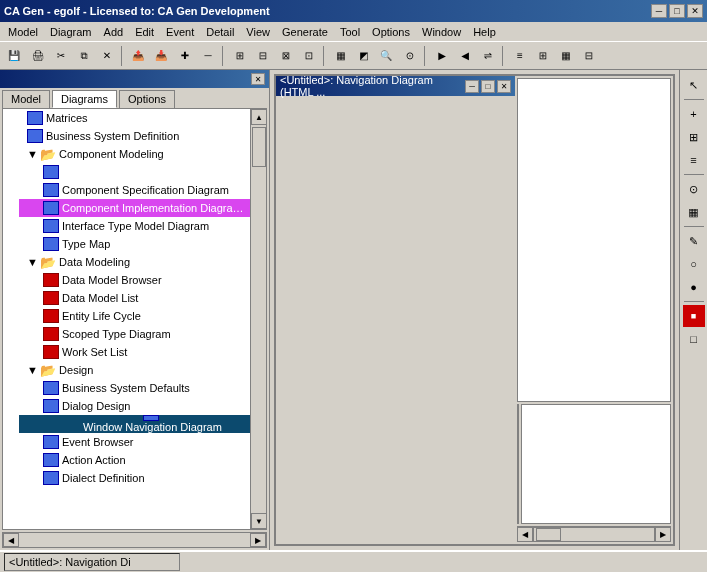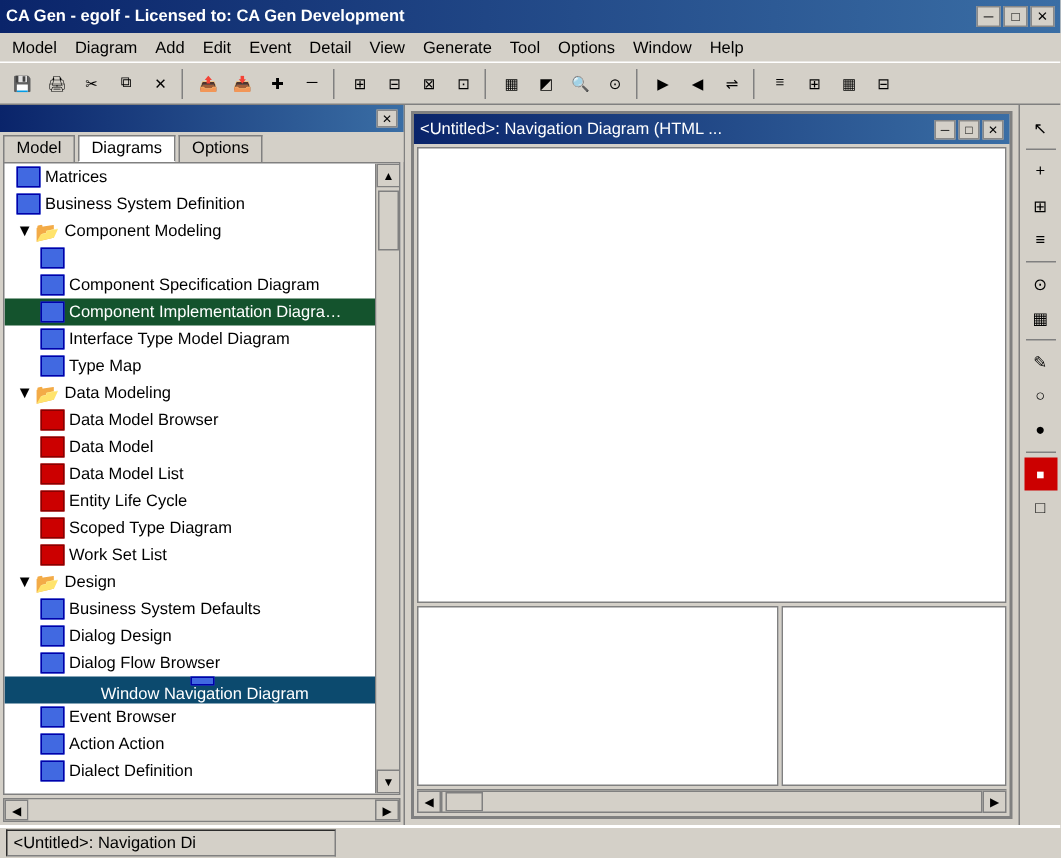--- a/index.html
+++ b/index.html
@@ -114,51 +114,51 @@
       border: 1px solid #808080;
       margin: 0 2px 2px 2px;
       overflow: hidden;
       position: relative;
     }
     .tree-scroll {
       width: 100%;
       height: 100%;
       overflow-y: auto;
       overflow-x: auto;
+      margin-left: 16px;
     }
     .tree-item {
       display: flex;
       align-items: center;
       height: 18px;
       padding-left: 4px;
       cursor: pointer;
       white-space: nowrap;
     }
-    .tree-item.selected { background: #14532d; color: white; }
+    .tree-item.selected { background: #d946ef; color: white; }
     .tree-item.highlighted { background: #0c4a6e; color: white; flex-direction: column; }
     .tree-indent { display: inline-block; }
     .tree-icon { width: 16px; height: 16px; margin-right: 2px; display: inline-flex; align-items: center; justify-content: center; font-size: 10px; }
     .tree-label { font-size: 11px; }
     
     
     .right-area {
       flex: 1;
       display: flex;
       flex-direction: column;
       padding: 4px;
       gap: 4px;
     }
     
     
     .inner-window {
       background: #d4d0c8;
       border: 2px solid #808080;
       flex: 1;
       display: flex;
-      flex-direction: column;
     }
     .inner-title-bar {
       background: linear-gradient(to right, #0a246a, #3a6ea5);
       color: white;
       height: 20px;
       display: flex;
       align-items: center;
       justify-content: space-between;
       padding: 0 4px;
       font-size: 11px;
@@ -227,21 +227,21 @@
       padding: 0 4px;
       font-size: 11px;
     }
     .status-item {
       border: 1px inset #808080;
       padding: 1px 4px;
       height: 18px;
       display: flex;
       align-items: center;
     }
-    .status-item:first-child { width: 220px; text-align: right; }
+    .status-item:first-child { width: 176px; text-align: right; }
 
     
     .v-scrollbar {
       width: 16px;
       position: absolute;
       right: 0;
       top: 0;
       bottom: 0;
       background: #d4d0c8;
       border-left: 1px solid #808080;
@@ -390,25 +390,20 @@
           <span style="color:#ffcc00;font-size:13px;margin-right:3px">📂</span>
           <span class="tree-label">Data Modeling</span>
         </div>
 
         <div class="tree-item">
           <span class="tree-indent" style="width:20px"></span>
           <span class="tree-icon ico ico-red"></span>
           <span class="tree-label">Data Model Browser</span>
         </div>
 
-        <div class="tree-item">
-          <span class="tree-indent" style="width:20px"></span>
-          <span class="tree-icon ico ico-red"></span>
-          <span class="tree-label">Data Model</span>
-        </div>
 
         <div class="tree-item">
           <span class="tree-indent" style="width:20px"></span>
           <span class="tree-icon ico ico-red"></span>
           <span class="tree-label">Data Model List</span>
         </div>
 
         <div class="tree-item">
           <span class="tree-indent" style="width:20px"></span>
           <span class="tree-icon ico ico-red"></span>
@@ -439,25 +434,20 @@
           <span class="tree-icon ico ico-blue"></span>
           <span class="tree-label">Business System Defaults</span>
         </div>
 
         <div class="tree-item">
           <span class="tree-indent" style="width:20px"></span>
           <span class="tree-icon ico ico-blue"></span>
           <span class="tree-label">Dialog Design</span>
         </div>
 
-        <div class="tree-item">
-          <span class="tree-indent" style="width:20px"></span>
-          <span class="tree-icon ico ico-blue"></span>
-          <span class="tree-label">Dialog Flow Browser</span>
-        </div>
 
         <div class="tree-item highlighted">
           <span class="tree-indent" style="width:20px"></span>
           <span class="tree-icon ico ico-blue"></span>
           <span class="tree-label">Window Navigation Diagram</span>
         </div>
 
         <div class="tree-item">
           <span class="tree-indent" style="width:20px"></span>
           <span class="tree-icon ico ico-blue"></span>

